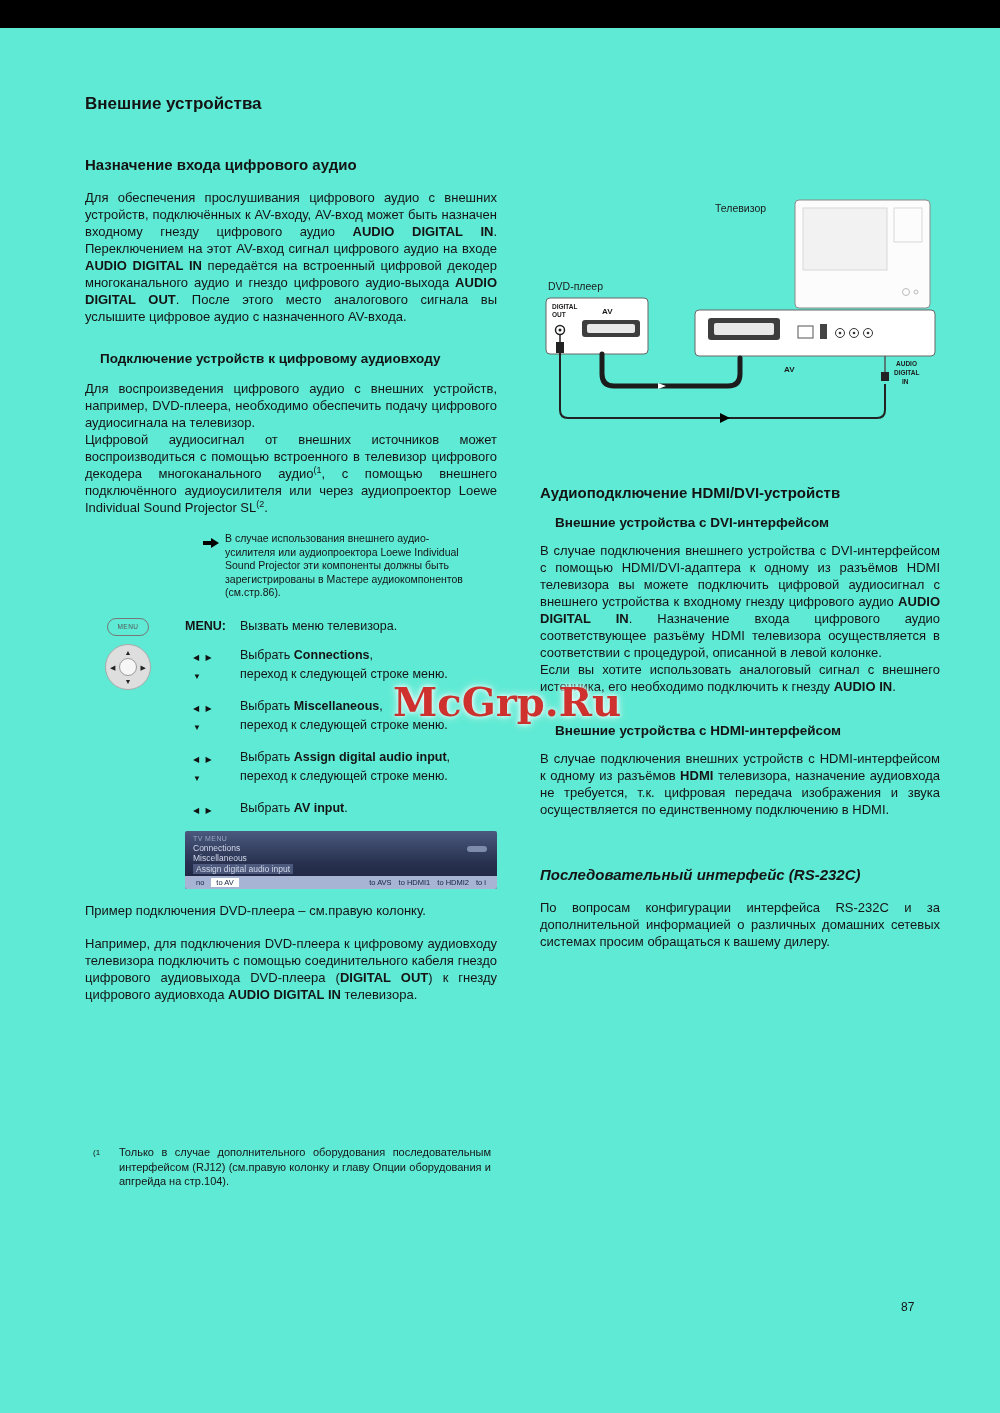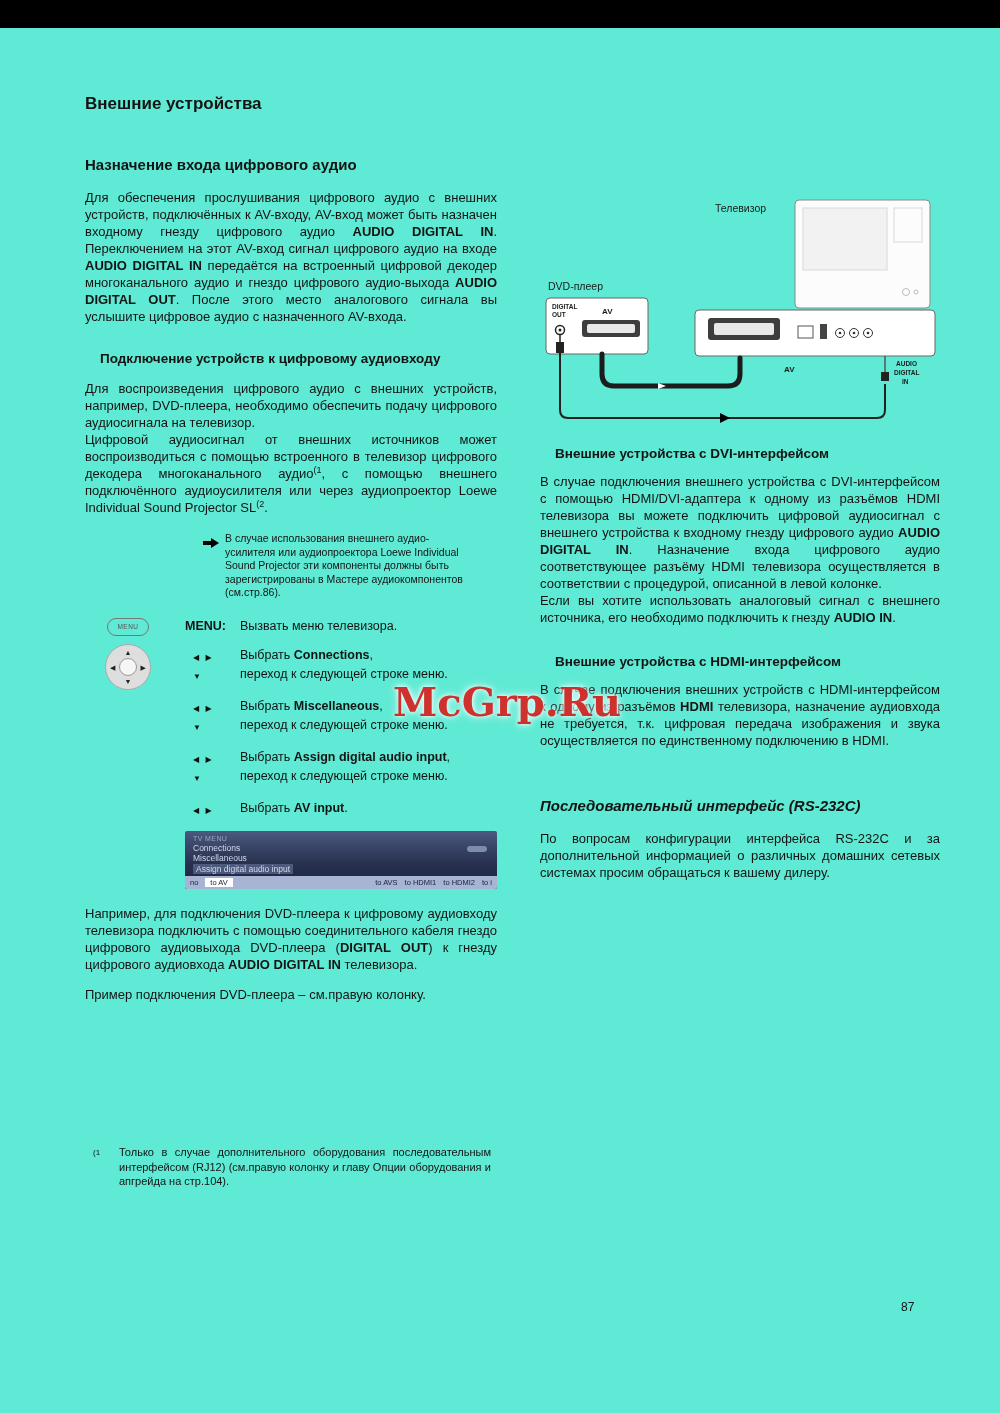--- a/index.html
+++ b/index.html
@@ -40,21 +40,21 @@
   .step .icon{font-size:8px;padding-left:8px;letter-spacing:2px;padding-top:3px;color:#111;}
   
   .tvshot{position:relative;margin:12px 0 0 100px;width:312px;height:58px;border-radius:2px;
           background:linear-gradient(180deg,#4a597e 0%,#28314f 55%,#19213d 100%);
           padding:3px 0 0 8px;box-sizing:border-box;overflow:hidden;}
   .ts-header{font-size:7px;color:#9aa6c4;letter-spacing:.4px;line-height:9px;}
   .ts-item{font-size:8.5px;color:#d3d9ea;line-height:10.5px;}
   .ts-item.sel span{background:rgba(150,170,215,.35);padding:0 3px;}
   .ts-pill{position:absolute;right:10px;top:15px;width:20px;height:6px;border-radius:3px;background:#7e8cac;}
   .ts-bar{position:absolute;left:0;right:0;bottom:0;height:13px;background:#a8b4d4;
-          display:flex;align-items:center;gap:7px;padding:0 5px;font-size:7.5px;color:#16203c;}
+          display:flex;align-items:center;gap:7px;padding:0 11px;font-size:7.5px;color:#16203c;}
   .ts-bi.active{background:#fff;padding:0 5px;}
   .ts-spacer{flex:1;}
   
   svg.diagram{display:block;}
   svg.diagram text{font-family:"Liberation Sans",sans-serif;fill:#1a1a1a;}
   .dlabel{font-size:10.5px;}
   .dtiny{font-size:6.5px;font-weight:bold;}
   .dav{font-size:8px;font-weight:bold;}
   
   .col-right h2.sec{margin:38px 0 14px 0;}
@@ -151,22 +151,22 @@
         <span class="ts-bi">no</span>
         <span class="ts-bi active">to AV</span>
         <span class="ts-spacer"></span>
         <span class="ts-bi">to AVS</span>
         <span class="ts-bi">to HDMI1</span>
         <span class="ts-bi">to HDMI2</span>
         <span class="ts-bi">to i</span>
       </div>
     </div>
 
+    <p class="body" style="margin-top:13px;">Пример подключения DVD-плеера – см.правую колонку.</p>
     <p class="body" style="margin-top:16px;"><span>Например, для подключения DVD-плеера к цифровому аудиовходу телевизора подключить с помощью соединительного кабеля гнездо цифрового аудиовыхода DVD-плеера (</span><span class="b">DIGITAL OUT</span><span>) к гнезду цифрового аудиовхода </span><span class="b">AUDIO DIGITAL IN</span><span> телевизора.</span></p>
-    <p class="body" style="margin-top:13px;">Пример подключения DVD-плеера – см.правую колонку.</p>
   </div>
 
   <div class="col-right">
 
     <svg class="diagram" viewBox="0 0 400 250" width="400" height="250">
       <text class="dlabel" x="175" y="16">Телевизор</text>
       <g>
         <rect x="255" y="4" width="135" height="108" rx="4" fill="#fcfcfc" stroke="#8a8a8a"></rect>
         <rect x="263" y="12" width="84" height="62" fill="#f2f2f2" stroke="#d8d8d8"></rect>
         <rect x="354" y="12" width="28" height="34" fill="none" stroke="#d8d8d8"></rect>
@@ -210,20 +210,21 @@
         <polygon points="118,187 126,190 118,193" fill="#fff"></polygon>
       </g>
       <g>
         <line x1="20" y1="138" x2="20" y2="146" stroke="#222" stroke-width="1.5"></line>
         <rect x="16" y="146" width="8" height="11" fill="#222"></rect>
         <path d="M 20 157 L 20 214 Q 20 222 28 222 L 337 222 Q 345 222 345 214 L 345 188" stroke="#222" stroke-width="2" fill="none"></path>
         <polygon points="180,217 190,222 180,227" fill="#000"></polygon>
       </g>
     </svg>
 
+    <h2 class="sec">Аудиоподключение HDMI/DVI-устройств</h2>
     <h3 class="sub">Внешние устройства с DVI-интерфейсом</h3>
     <p class="body"><span>В случае подключения внешнего устройства с DVI-интерфейсом с помощью HDMI/DVI-адаптера к одному из разъёмов HDMI телевизора вы можете подключить цифровой аудиосигнал с внешнего устройства к входному гнезду цифрового аудио </span><span class="b">AUDIO DIGITAL IN</span><span>. Назначение входа цифрового аудио соответствующее разъёму HDMI телевизора осуществляется в соответствии с процедурой, описанной в левой колонке.</span></p>
     <p class="body"><span>Если вы хотите использовать аналоговый сигнал с внешнего источника, его необходимо подключить к гнезду </span><span class="b">AUDIO IN</span><span>.</span></p>
 
     <h3 class="sub second">Внешние устройства с HDMI-интерфейсом</h3>
     <p class="body"><span>В случае подключения внешних устройств с HDMI-интерфейсом к одному из разъёмов </span><span class="b">HDMI</span><span> телевизора, назначение аудиовхода не требуется, т.к. цифровая передача изображения и звука осуществляется по единственному подключению в HDMI.</span></p>
 
     <h2 class="sec serial">Последовательный интерфейс (RS-232C)</h2>
     <p class="body gap">По вопросам конфигурации интерфейса RS-232C и за дополнительной информацией о различных домашних сетевых системах просим обращаться к вашему дилеру.</p>
   </div>

